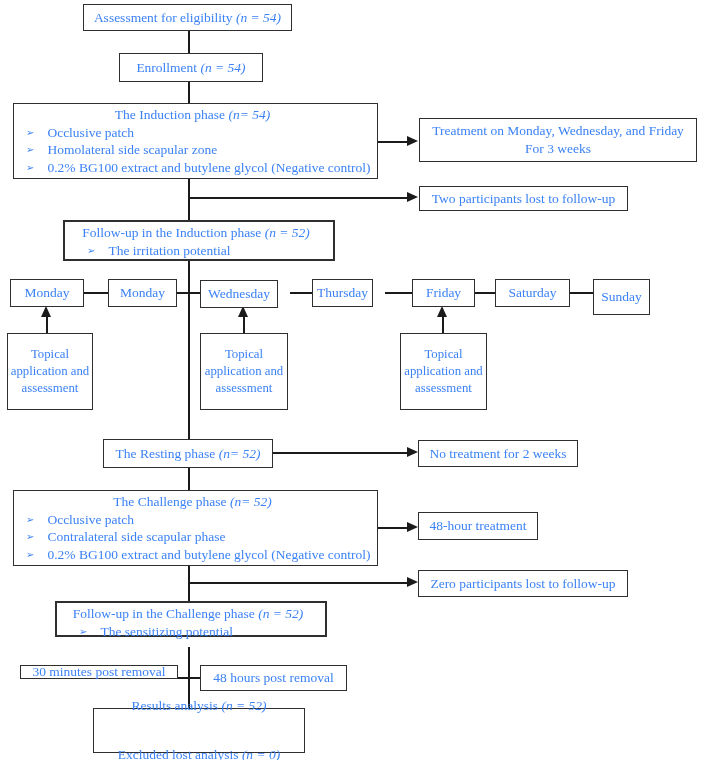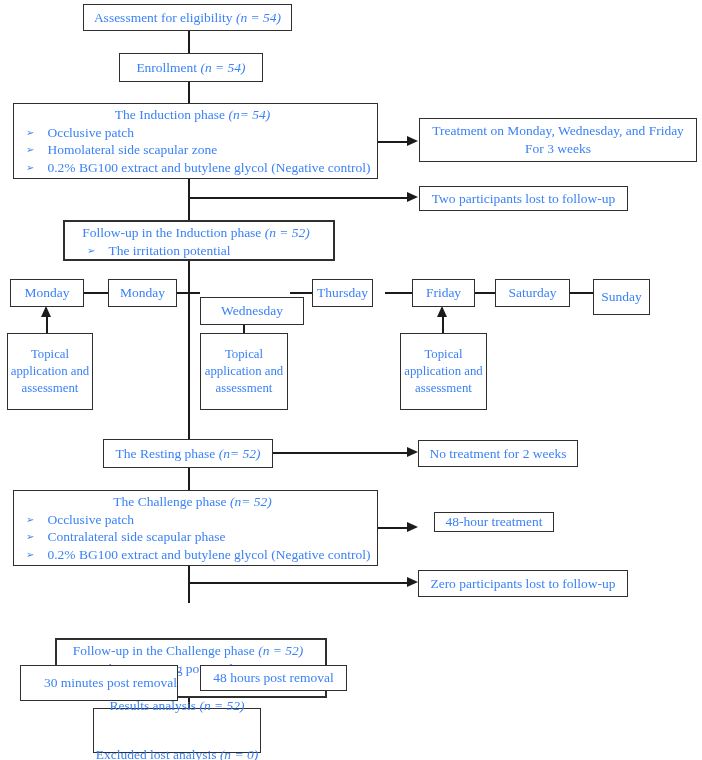--- a/index.html
+++ b/index.html
@@ -109,21 +109,21 @@
         <span>The irritation potential</span>
       </div>
   </div>
 
   <div class="box center" style="left:10px;top:279px;width:74px;height:28px;">
       <div>Monday</div>
     </div>
   <div class="box center" style="left:108px;top:279px;width:69px;height:28px;">
       <div>Monday</div>
     </div>
-  <div class="box center" style="left:200px;top:297px;width:104px;height:28px;align-items:center;">
+  <div class="box center" style="left:200px;top:280px;width:78px;height:28px;align-items:center;">
       <div>Wednesday</div>
     </div>
   <div class="box center" style="left:312px;top:279px;width:61px;height:28px;">
       <div>Thursday</div>
     </div>
   <div class="box center" style="left:412px;top:279px;width:63px;height:28px;">
       <div>Friday</div>
     </div>
   <div class="box center" style="left:495px;top:279px;width:75px;height:28px;">
       <div>Saturday</div>
@@ -159,42 +159,42 @@
     <div class="bullet-row">
         <span class="glyph">➢</span>
         <span>Contralateral side scapular phase</span>
       </div>
     <div class="bullet-row">
         <span class="glyph">➢</span>
         <span>0.2% BG100 extract and butylene glycol (Negative control)</span>
       </div>
   </div>
 
-  <div class="box center" style="left:418px;top:512px;width:120px;height:20px;margin-left:16px;">
+  <div class="box center" style="left:418px;top:512px;width:120px;height:28px;">
     <div>48-hour treatment</div>
   </div>
 
   <div class="box center" style="left:418px;top:570px;width:210px;height:27px;">
     <div>Zero participants lost to follow-up</div>
   </div>
 
-  <div class="box phase fu thick" style="left:55px;top:638px;width:272px;height:60px;">
+  <div class="box phase fu thick" style="left:55px;top:601px;width:272px;height:36px;">
     <div class="title"><span>Follow-up in the Challenge phase</span> <span class="nv">(n = 52)</span></div>
     <div class="bullet-row">
         <span class="glyph">➢</span>
         <span>The sensitizing potential</span>
       </div>
   </div>
 
-  <div class="box center" style="left:20px;top:665px;width:158px;height:36px;align-items:flex-end;">
+  <div class="box center" style="left:20px;top:665px;width:158px;height:14px;">
     <div>30 minutes post removal</div>
   </div>
 
   <div class="box center" style="left:200px;top:665px;width:147px;height:26px;">
     <div>48 hours post removal</div>
   </div>
 
-  <div class="box center" style="left:93px;top:708px;width:168px;height:45px;gap:31px;">
+  <div class="box center" style="left:93px;top:708px;width:212px;height:45px;gap:31px;">
     <div><span>Results analysis</span> <span class="nv">(n = 52)</span></div>
     <div><span>Excluded lost analysis</span> <span class="nv">(n = 0)</span></div>
   </div>
 
 </div>
 
 </body></html>

